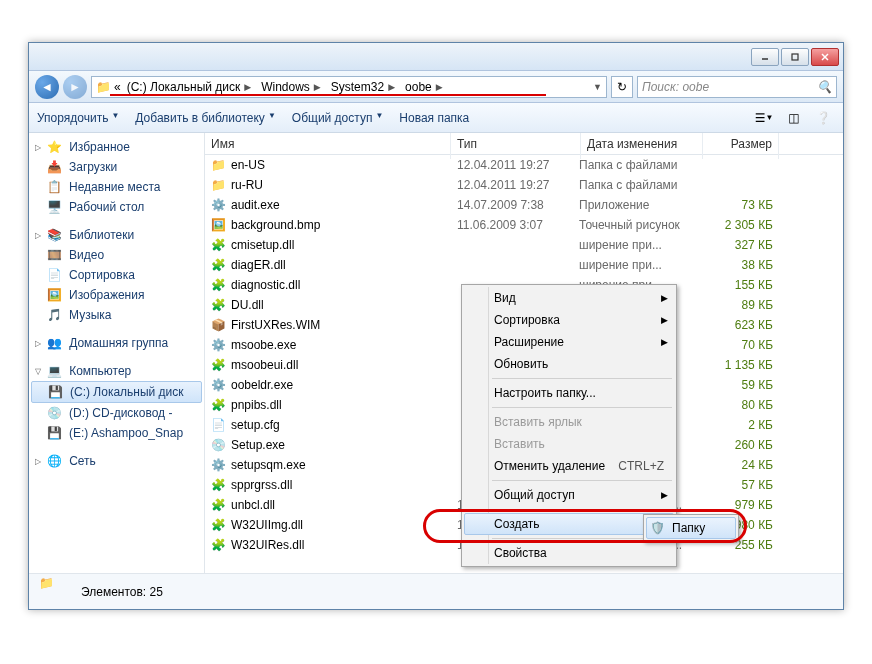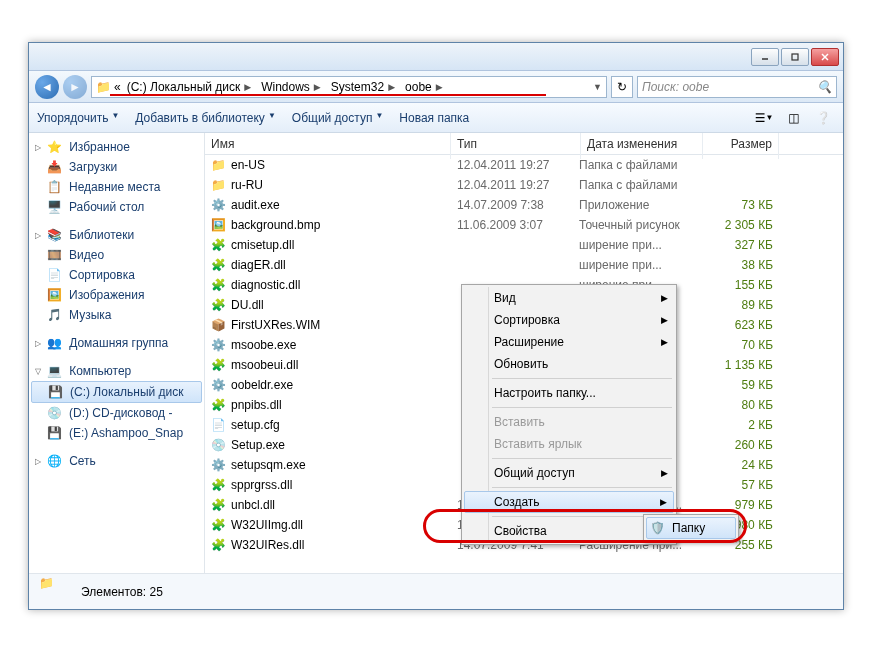--- a/index.html
+++ b/index.html
@@ -442,24 +442,28 @@
       </div>
     <div class="ctxitem">
         <span>Обновить</span>
       </div>
     <div class="ctxsep"></div>
     <div class="ctxitem">
         <span>Настроить папку...</span>
       </div>
     <div class="ctxsep"></div>
     <div class="ctxitem disabled">
+        <span>Вставить ярлык</span>
+      </div>
+    <div class="ctxitem disabled">
         <span>Вставить</span>
       </div>
-    <div class="ctxitem disabled">
-        <span>Вставить ярлык</span>
+    <div class="ctxitem">
+        <span>Отменить удаление</span>
+        <span class="sc">CTRL+Z</span>
       </div>
     <div class="ctxsep"></div>
     <div class="ctxitem">
         <span>Общий доступ</span>
         <span class="sub">▶</span>
       </div>
     <div class="ctxsep"></div>
     <div class="ctxitem hl">
         <span>Создать</span>
         <span class="sub">▶</span>

